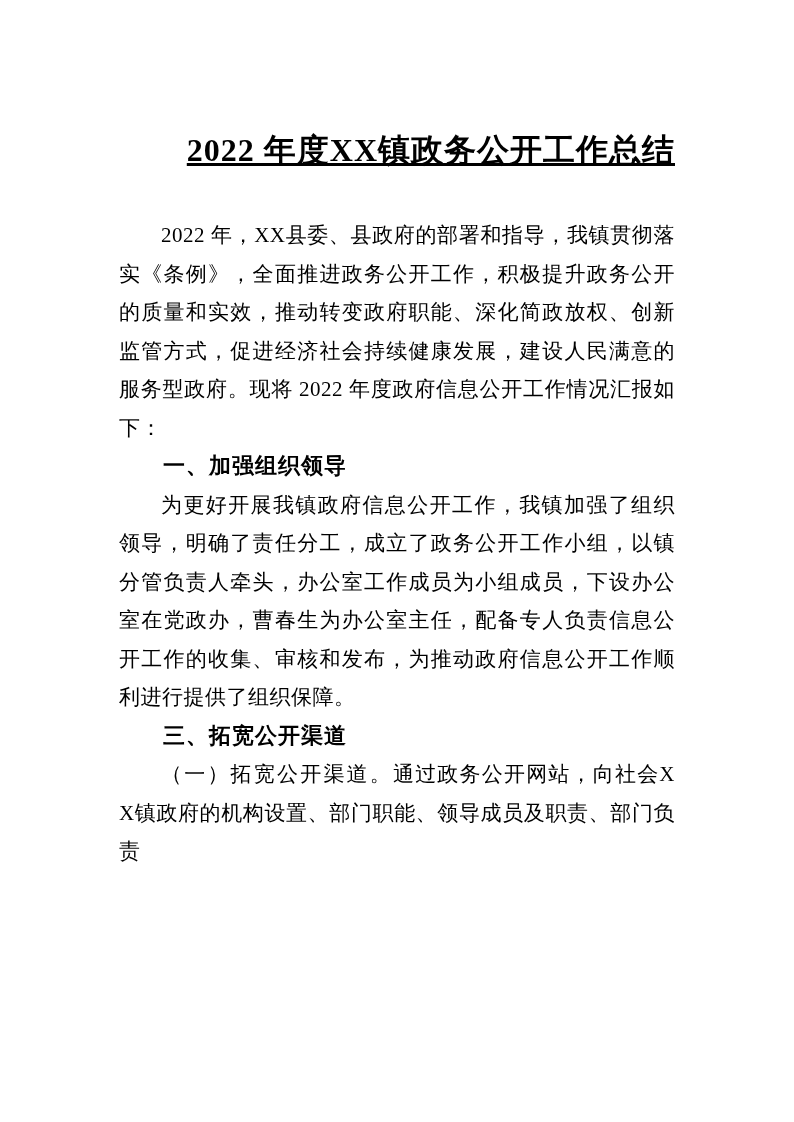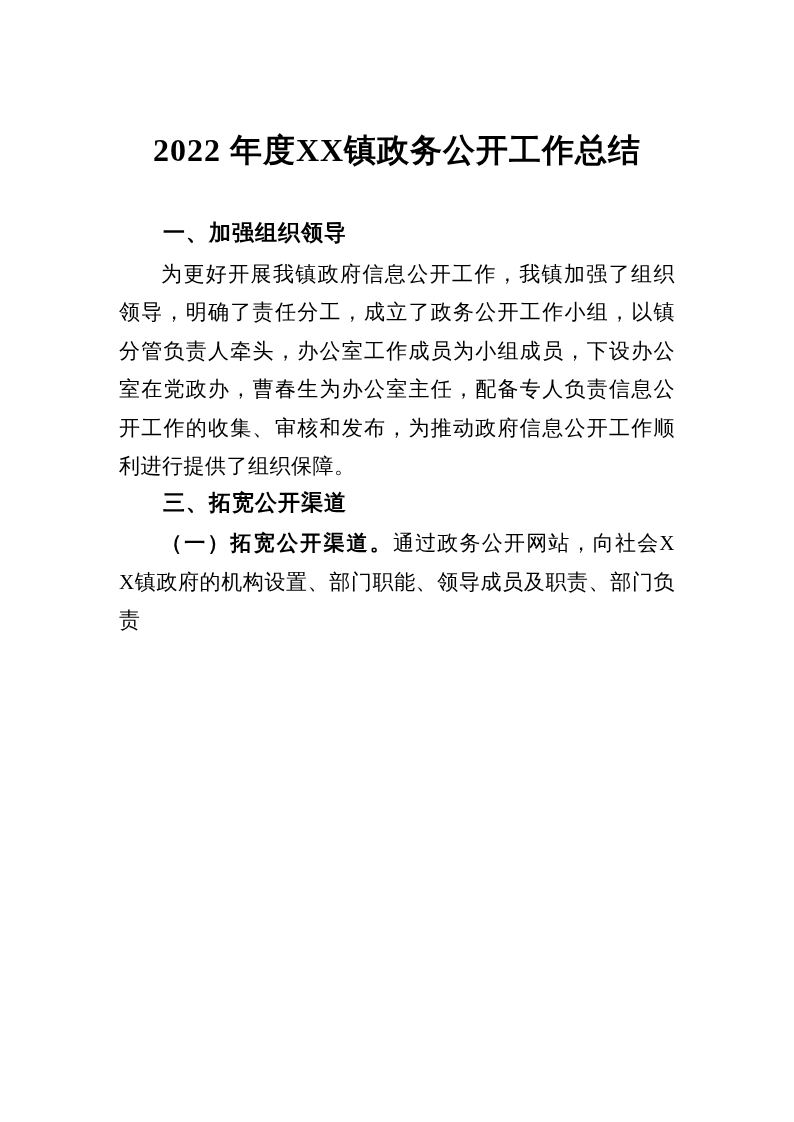--- a/index.html
+++ b/index.html
@@ -16,54 +16,56 @@
     padding: 130px 119px 0 119px;
     overflow: hidden;
     color: #000000;
     font-family: "Liberation Serif", "DejaVu Serif", serif;
   }
   .doc-title {
     margin: 0 0 46px 0;
     font-size: 32px;
     font-weight: bold;
     line-height: 40px;
-    text-align: center;
+    text-align: right;
     letter-spacing: 1px;
     font-family: "Liberation Serif", "DejaVu Serif", serif;
+    text-decoration: underline;
   }
   .body-para {
     margin: 0;
     font-size: 21px;
     line-height: 38.5px;
     text-align: justify;
     text-indent: 2em;
     letter-spacing: 0.5px;
     word-break: break-all;
   }
   .section-heading {
     margin: 0;
     font-size: 22px;
     font-weight: bold;
     line-height: 38.5px;
     text-indent: 2em;
-    font-family: Liberation Mono, monospace;
+    font-family: Liberation Serif, serif;
     letter-spacing: 1px;
   }
   .sub-lead {
-    font-weight: bold;
+    font-weight: normal;
     letter-spacing: 1.5px;
   }
 </style>
 </head>
 <body>
 
 <div class="page">
 
   <h1 class="doc-title">2022 年度XX镇政务公开工作总结</h1>
 
+  <p class="body-para">2022 年，XX县委、县政府的部署和指导，我镇贯彻落实《条例》，全面推进政务公开工作，积极提升政务公开的质量和实效，推动转变政府职能、深化简政放权、创新监管方式，促进经济社会持续健康发展，建设人民满意的服务型政府。现将 2022 年度政府信息公开工作情况汇报如下：</p>
 
   <h2 class="section-heading">一、加强组织领导</h2>
 
   <p class="body-para">为更好开展我镇政府信息公开工作，我镇加强了组织领导，明确了责任分工，成立了政务公开工作小组，以镇分管负责人牵头，办公室工作成员为小组成员，下设办公室在党政办，曹春生为办公室主任，配备专人负责信息公开工作的收集、审核和发布，为推动政府信息公开工作顺利进行提供了组织保障。</p>
 
 
 
   <h2 class="section-heading">三、拓宽公开渠道</h2>
 
   <p class="body-para"><span class="sub-lead">（一）拓宽公开渠道。</span><span>通过政务公开网站，向社会XX镇政府的机构设置、部门职能、领导成员及职责、部门负责</span></p>

